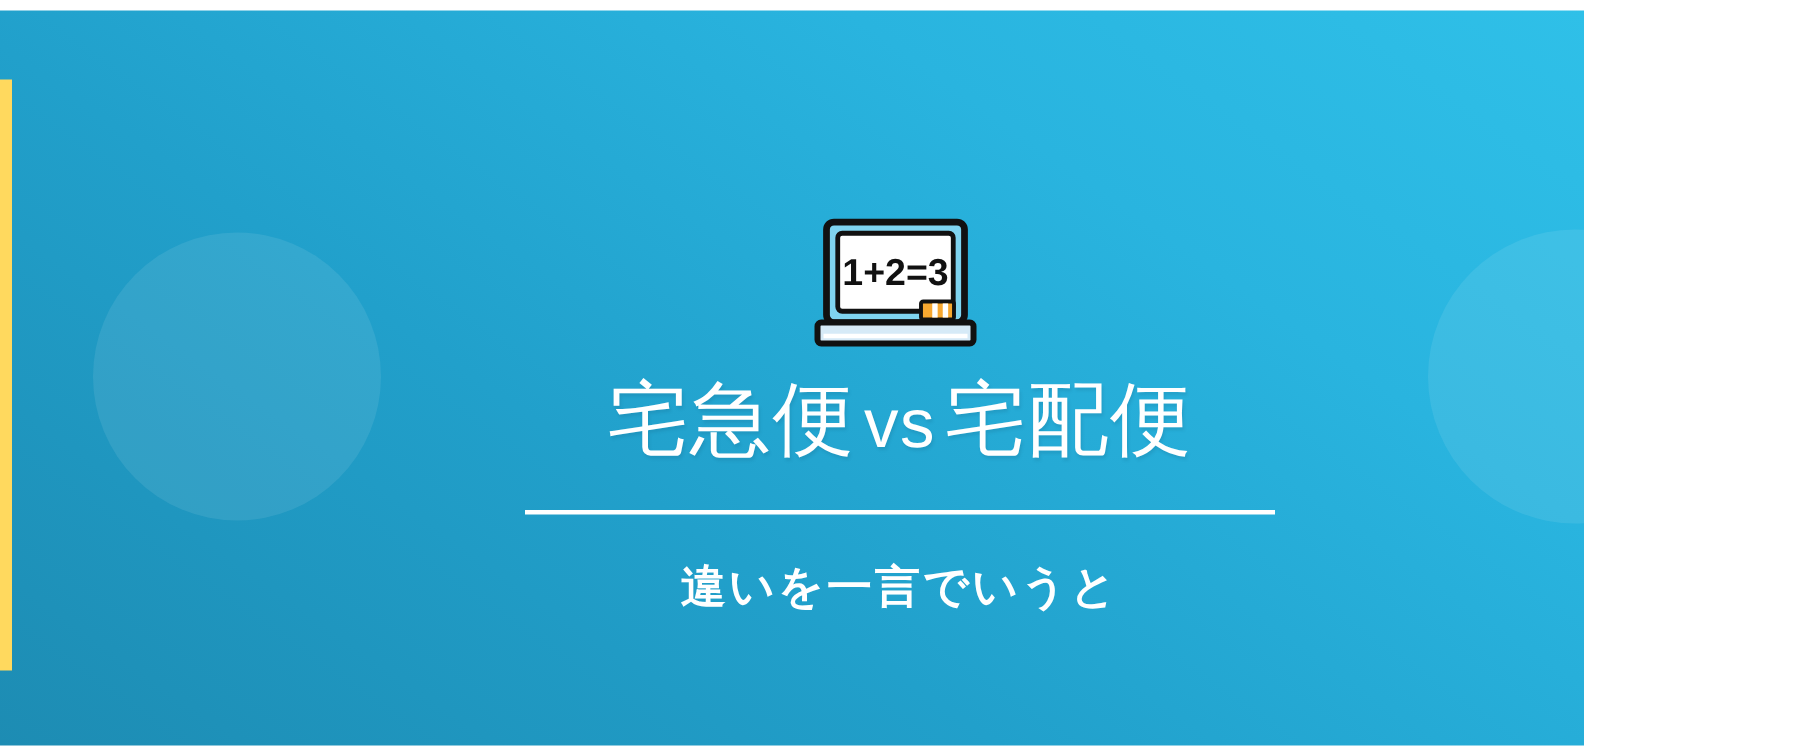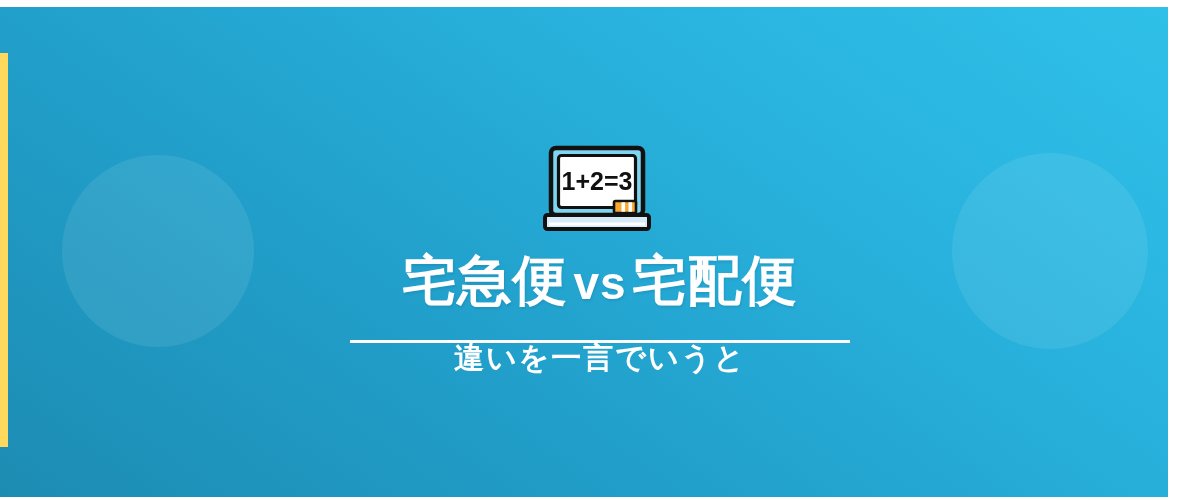--- a/index.html
+++ b/index.html
@@ -13,21 +13,21 @@
     height: 500px;
     background: #ffffff;
     overflow: hidden;
     font-family: "Liberation Sans", "DejaVu Sans", sans-serif;
   }
   
   .panel {
     position: absolute;
     left: 0;
     top: 7px;
-    width: 1168px;
+    width: 1056px;
     height: 490px;
     background: linear-gradient(215deg, #2fc0e8 0%, #29b4df 28%, #21a0cb 62%, #1d8cb3 100%);
     overflow: hidden;
   }
   
   .deco-circle {
     position: absolute;
     border-radius: 50%;
     background: rgba(255, 255, 255, 0.085);
   }
@@ -83,38 +83,39 @@
     line-height: 1;
     color: #ffd95e;
     letter-spacing: 2px;
     text-shadow: 3px 4px 0 rgba(20, 95, 125, 0.30);
     white-space: nowrap;
     padding-bottom: 6px;
   }
   .main-title {
     margin-top: 6px;
     font-size: 54px;
-    font-weight: 700;
+    font-weight: 400;
     line-height: 1.1;
     color: #ffffff;
     letter-spacing: 1px;
     white-space: nowrap;
     text-shadow: 1px 2px 2px rgba(20, 95, 125, 0.18);
   }
   .main-title .vs {
     font-size: 46px;
     padding: 0 6px;
   }
   .divider {
     margin-top: 30px;
     width: 500px;
     height: 3px;
     background: #ffffff;
   }
   .subtitle {
+    margin-top: 34px;
     font-size: 30px;
     font-weight: 700;
     line-height: 1;
     color: #ffffff;
     letter-spacing: 2px;
     white-space: nowrap;
   }
 </style>
 </head>
 <body>

